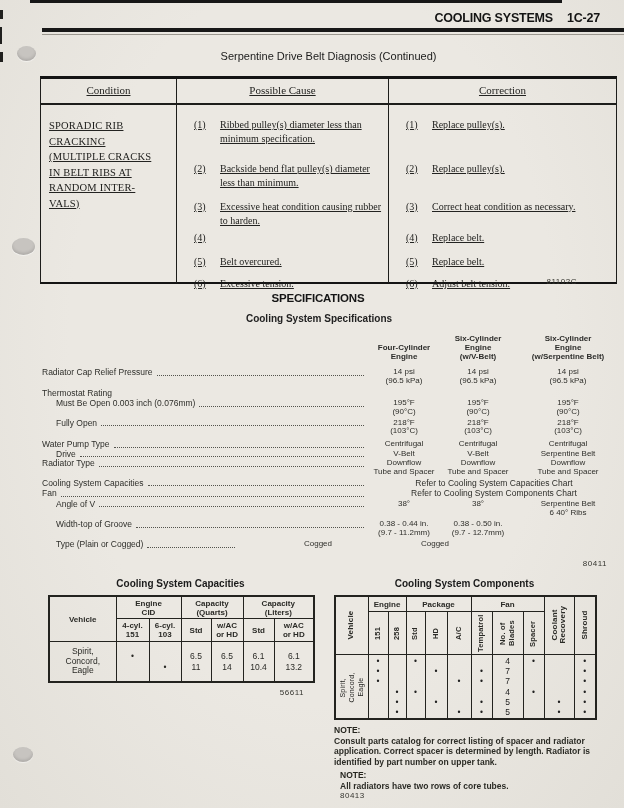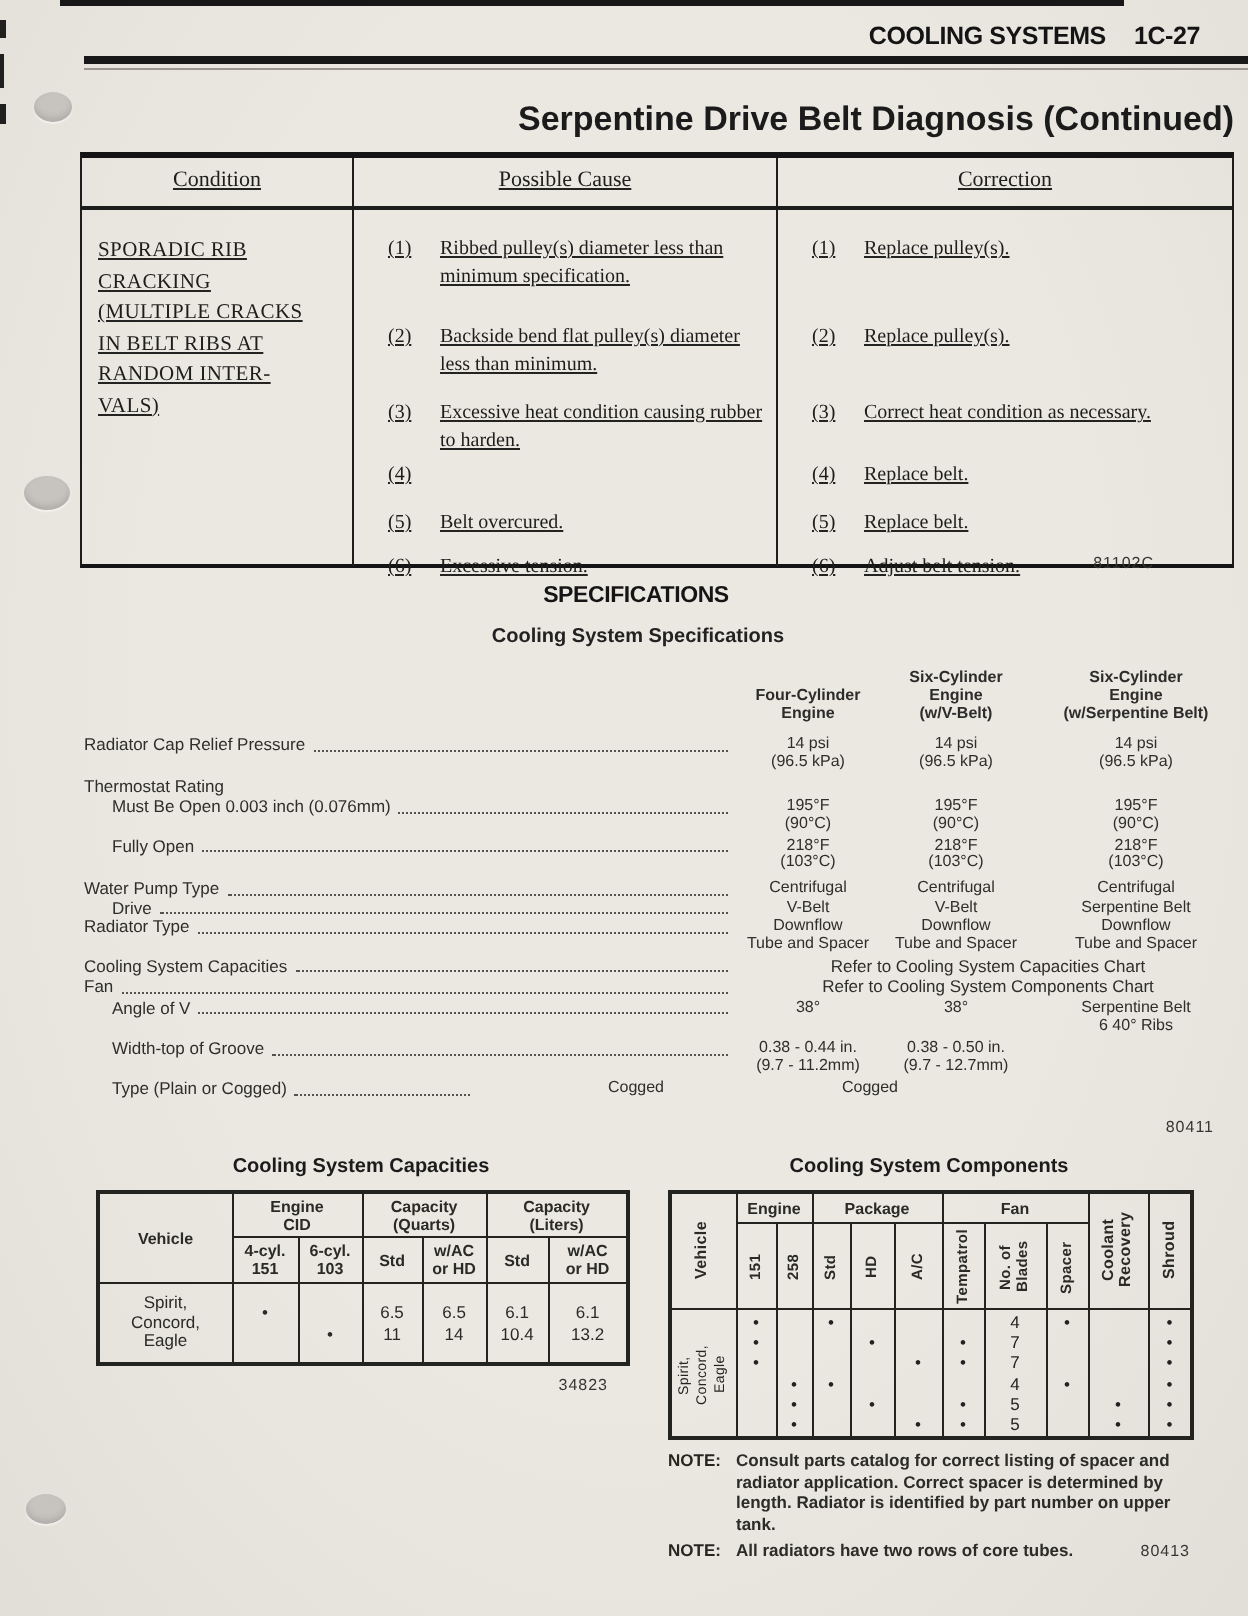--- a/index.html
+++ b/index.html
@@ -16,21 +16,21 @@
   .p2{left:12px;top:238px;width:23px;height:17px;}
   .p3{left:13px;top:747px;width:20px;height:15px;}
 
   
   .hdr{position:absolute;top:11px;right:24px;font-weight:700;font-size:12.5px;letter-spacing:-0.2px;color:#141414;}
   .hdr-page{margin-left:14px;}
   .hdr-rule{position:absolute;top:28px;left:42px;right:0;height:4px;background:#181818;}
   .hdr-rule2{position:absolute;top:34px;left:42px;right:0;height:1px;background:#9b978f;}
 
   
-  .diag-title{position:absolute;top:50px;left:40px;width:577px;text-align:right;font-weight:700;font-size:17px;color:#1b1b1b;}
+  .diag-title{position:absolute;top:50px;left:40px;width:577px;text-align:center;font-weight:400;font-size:11px;color:#1b1b1b;}
   .diag{position:absolute;top:76px;left:40px;width:577px;height:208px;border:1.5px solid #1d1d1b;border-top:3.5px solid #141414;border-bottom:2.5px solid #141414;box-sizing:border-box;font-family:"Liberation Serif",serif;text-decoration:underline;}
   .diag-head{display:flex;height:24px;border-bottom:2px solid #1d1d1b;}
   .diag-body{display:flex;height:178px;}
   .c1{width:135px;box-sizing:border-box;}
   .c2{width:213px;box-sizing:border-box;border-left:1.5px solid #1d1d1b;border-right:1.5px solid #1d1d1b;}
   .c3{flex:1;box-sizing:border-box;}
   .dh{font-size:11px;line-height:23px;text-align:center;color:#1e1e1c;}
   .cond{padding:13px 4px 0 8px;font-size:10.5px;line-height:15.5px;letter-spacing:.2px;color:#1d1d1b;}
   .dcol{padding-top:13px;}
   .ditem{display:flex;font-size:10px;line-height:13.5px;color:#1d1d1b;}
@@ -76,21 +76,21 @@
   .comp{width:261px;}
   .comp th{font-weight:700;color:#2a2a26;}
   .comp .grp th{height:14px;font-size:8px;}
   .comp .rot{font-size:7.5px;letter-spacing:.2px;line-height:8.5px;}
   .comp .sub th{height:42px;}
   .comp .cdata td{height:63px;vertical-align:middle;}
   .comp .dcell{vertical-align:top;}
   .ln{height:10.4px;display:flex;align-items:center;justify-content:center;font-size:8.5px;color:#222;}
   .comp .veh{font-weight:400;font-size:7px;line-height:9px;}
 
-  .note{display:flex;margin-top:5px;font-size:8.5px;line-height:10.5px;color:#26261f;width:261px;}
+  .note{display:flex;margin-top:5px;font-size:8.5px;line-height:10.5px;color:#26261f;width:261px;flex-direction:column;}
   .nlab{width:34px;flex:none;font-weight:700;}
   .ntext{flex:1;font-weight:700;color:#2c2c26;}
   .note2{margin-top:3px;align-items:baseline;}
   .note2 .code{flex:none;margin-left:6px;}
 </style>
 </head>
 <body>
 
 <div class="page">
 
@@ -359,21 +359,21 @@
 11</td>
         <td class="pre">6.5
 14</td>
         <td class="pre">6.1
 10.4</td>
         <td class="pre">6.1
 13.2</td>
       </tr>
     </tbody>
       </table>
-    <div class="code code-cap">34823</div>
+    <div class="code code-cap">56611</div>
   </div>
 
   <div class="comp-block">
     <div class="tbl-title">Cooling System Components</div>
     <table class="comp">
       <colgroup>
           <col style="width:33px">
           <col style="width:20px">
           <col style="width:18px">
           <col style="width:19px">

